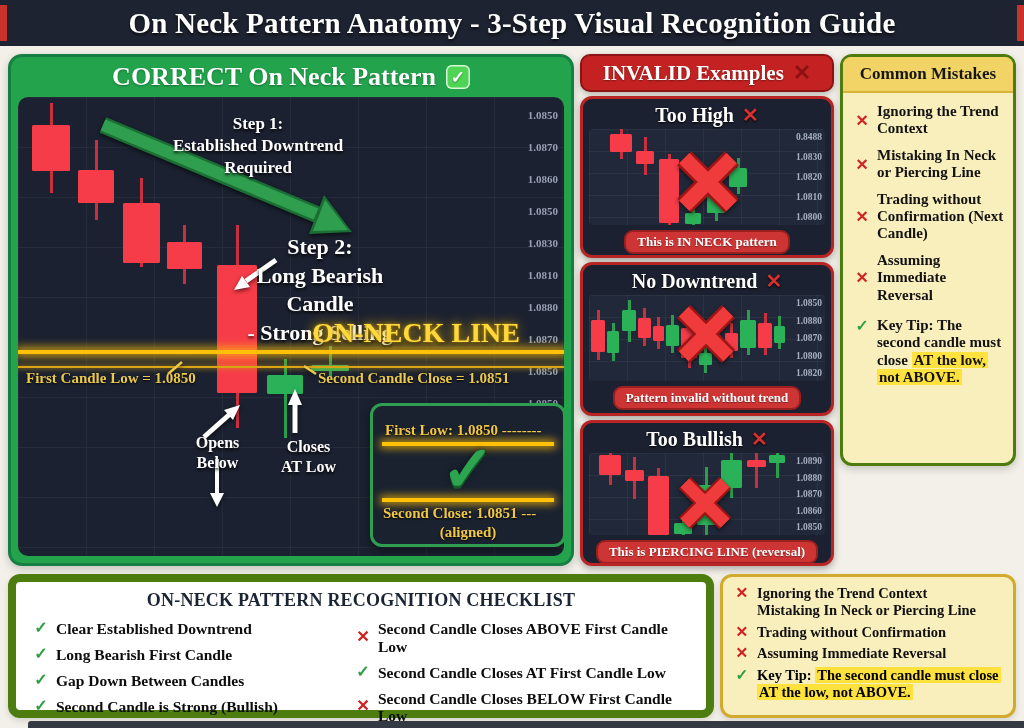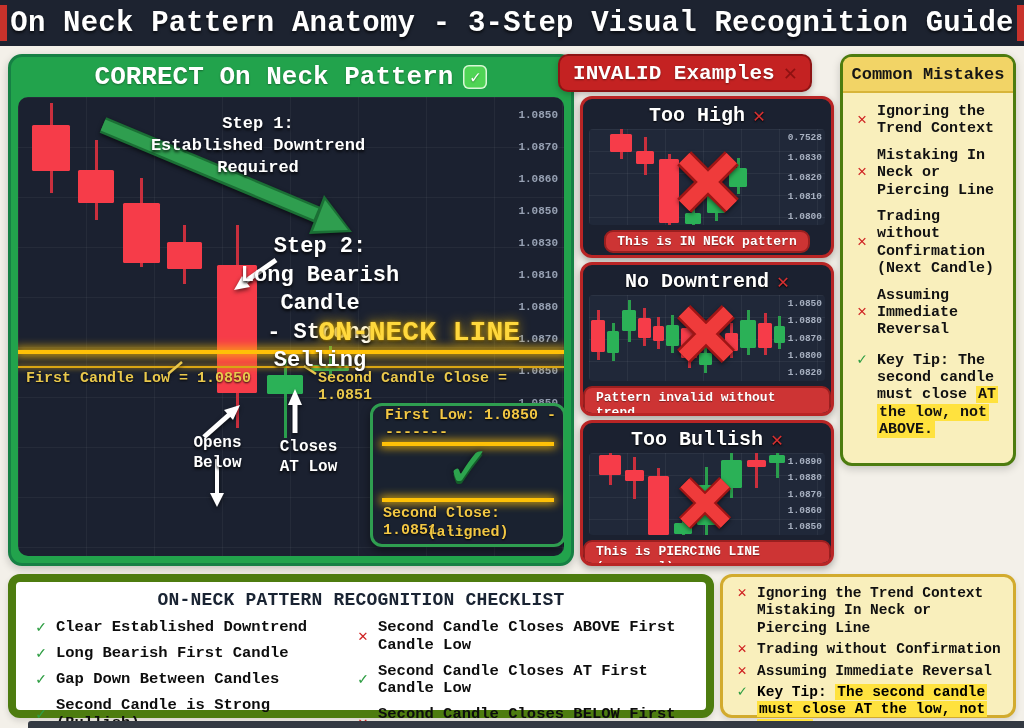--- a/index.html
+++ b/index.html
@@ -1,17 +1,17 @@
 <!DOCTYPE html>
 <html><head>
 <meta charset="utf-8">
 <style>
   html,body{margin:0;padding:0;background:#ddd;}
   .stage{position:relative;width:1024px;height:728px;background:#f3f0e9;overflow:hidden;
-         font-family:Liberation Mono, monospace;font-weight:700;}
+         font-family:Liberation Serif, serif;font-weight:700;}
   
   .titlebar{position:absolute;left:0;top:0;width:1024px;height:46px;background:#1d2330;
             display:flex;align-items:center;justify-content:center;}
   .titlebar .accent{position:absolute;top:5px;bottom:5px;width:7px;background:#c8322b;}
   .accent.l{left:0}.accent.r{right:0}
   .title-text{color:#fff;font-size:29px;font-weight:800;letter-spacing:.2px;text-shadow:0 2px 3px rgba(0,0,0,.7);}
   
   .correct{position:absolute;left:8px;top:54px;width:566px;height:512px;background:#22a34c;
            border:3px solid #168044;border-radius:14px;box-sizing:border-box;box-shadow:0 3px 8px rgba(0,0,0,.2);}
   .correct-header{height:40px;display:flex;align-items:center;justify-content:center;gap:10px;
@@ -46,30 +46,30 @@
   .wlabel{position:absolute;color:#fff;font-weight:800;font-size:16px;text-align:center;white-space:pre-line;
           text-shadow:0 2px 3px rgba(0,0,0,.9);z-index:4;line-height:1.25;}
   .opens{left:152px;top:336px;width:95px;}
   .closes{left:243px;top:340px;width:95px;}
   .arrow-layer{position:absolute;inset:0;z-index:3;pointer-events:none;}
   .white-shadow{filter:drop-shadow(0 2px 2px rgba(0,0,0,.6));}
   .inset{position:absolute;left:352px;top:306px;width:196px;height:144px;background:#1a2230;
          border:3.5px solid #2f9e50;border-radius:12px;z-index:6;box-sizing:border-box;
          box-shadow:0 4px 10px rgba(0,0,0,.45);}
   .inset .t{position:absolute;color:#f2c744;font-weight:800;font-size:15px;text-shadow:0 1px 2px #000;}
-  .inset-l1{left:12px;top:1px;}
+  .inset-l1{left:12px;top:16px;}
   .inset-l2{left:10px;top:99px;}
   .inset-aligned{left:0;right:0;top:118px;text-align:center;}
   .inset-line{position:absolute;left:9px;right:9px;height:4px;background:#ffc107;
               box-shadow:0 0 8px 2px rgba(255,193,7,.8);}
   .il1{top:36px}.il2{top:92px}
   .inset-check{position:absolute;left:50%;top:64px;transform:translate(-50%,-50%);font-size:64px;line-height:1;
                color:#2da44e;font-weight:900;z-index:3;text-shadow:0 3px 0 #145c2a,0 0 6px rgba(0,0,0,.5);}
   
-  .invalid-header{position:absolute;left:558px;top:54px;width:254px;height:38px;background:#c42222;
+  .invalid-header{position:absolute;left:580px;top:54px;width:254px;height:38px;background:#c42222;
                   border:2.5px solid #8e1414;border-radius:10px;display:flex;align-items:center;justify-content:center;
                   gap:9px;color:#fff;font-weight:800;font-size:21px;box-sizing:border-box;
                   text-shadow:0 1px 2px rgba(0,0,0,.4);box-shadow:0 2px 6px rgba(0,0,0,.25);}
   .hx{color:#8e1111;font-size:22px;font-weight:900;text-shadow:none;}
   .card{position:absolute;left:580px;width:254px;background:#1b2130;border:3px solid #b92525;border-radius:12px;
         box-sizing:border-box;overflow:hidden;box-shadow:0 3px 7px rgba(0,0,0,.3);}
   .card1{top:96px;height:162px}.card2{top:262px;height:154px}.card3{top:420px;height:146px}
   .card-title{height:28px;margin-top:2px;display:flex;align-items:center;justify-content:center;gap:8px;
               color:#fff;font-weight:800;font-size:20px;text-shadow:0 1px 2px #000;}
   .card-title .x{color:#d63031;font-size:20px;font-weight:900;}
@@ -239,21 +239,21 @@
           <div class="wick r" style="left: 78.5px; top: 25px; height: 71px;"></div>
           <div class="cbody r" style="left: 70px; top: 30px; width: 20px; height: 64px;"></div>
           <div class="wick g" style="left: 102.5px; top: 74px; height: 22px;"></div>
           <div class="cbody g" style="left: 96px; top: 84px; width: 16px; height: 11px;"></div>
           <div class="wick g" style="left: 125.5px; top: 54px; height: 38px;"></div>
           <div class="cbody g" style="left: 118px; top: 64px; width: 18px; height: 20px;"></div>
           <div class="wick g" style="left: 147.5px; top: 29px; height: 36px;"></div>
           <div class="cbody g" style="left: 140px; top: 39px; width: 18px; height: 19px;"></div>
         </div>
       <div class="axis2">
-          <div>0.7528</div>
+          <div>0.8488</div>
           <div>1.0830</div>
           <div>1.0820</div>
           <div>1.0810</div>
           <div>1.0800</div>
         </div>
       <svg class="bigx" style="left:86px;top:20px;" width="66" height="66" viewBox="0 0 100 100">
         <path d="M14 14 L86 86 M86 14 L14 86" stroke="#9e1515" stroke-width="30"></path>
         <path d="M14 14 L86 86 M86 14 L14 86" stroke="#ef3b3b" stroke-width="22"></path>
       </svg>
     </div>

